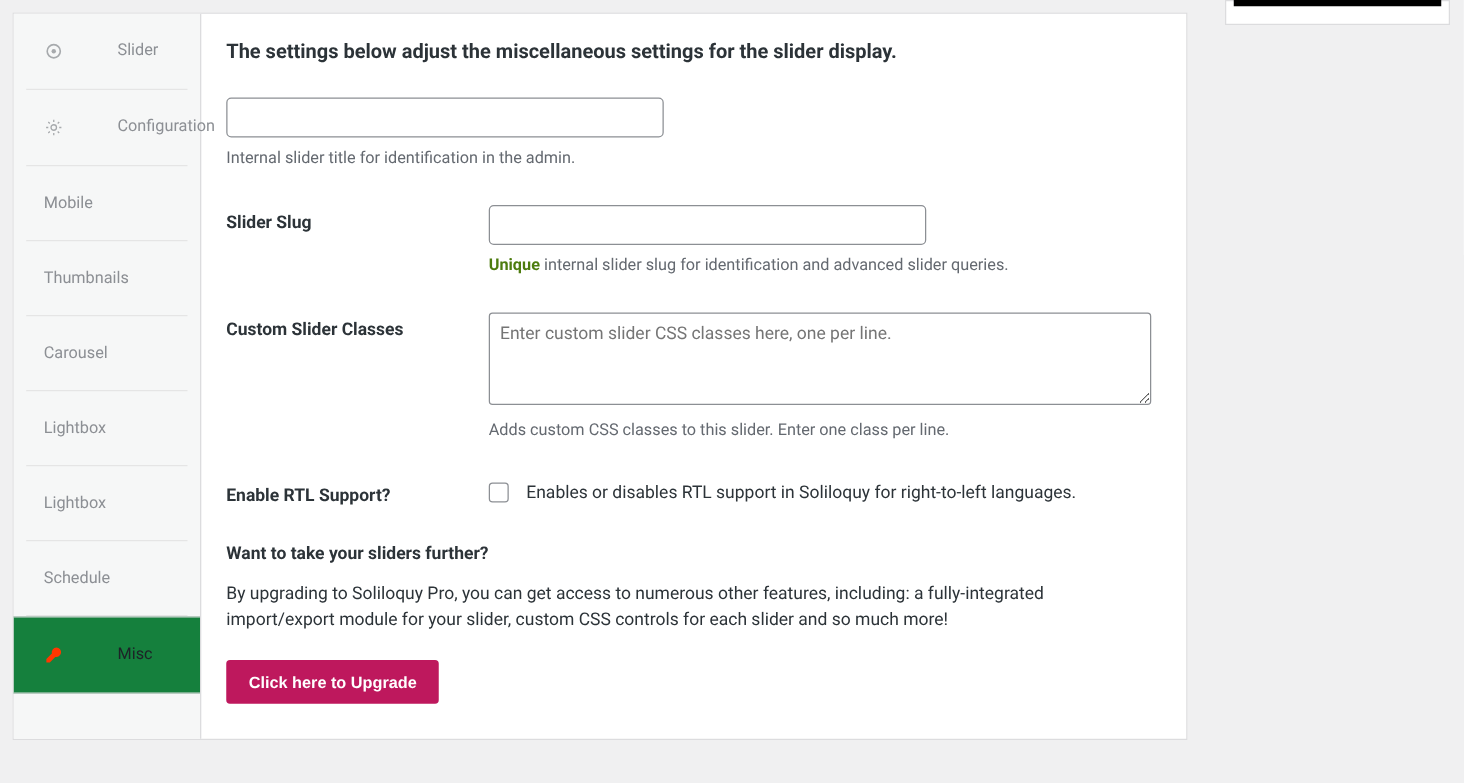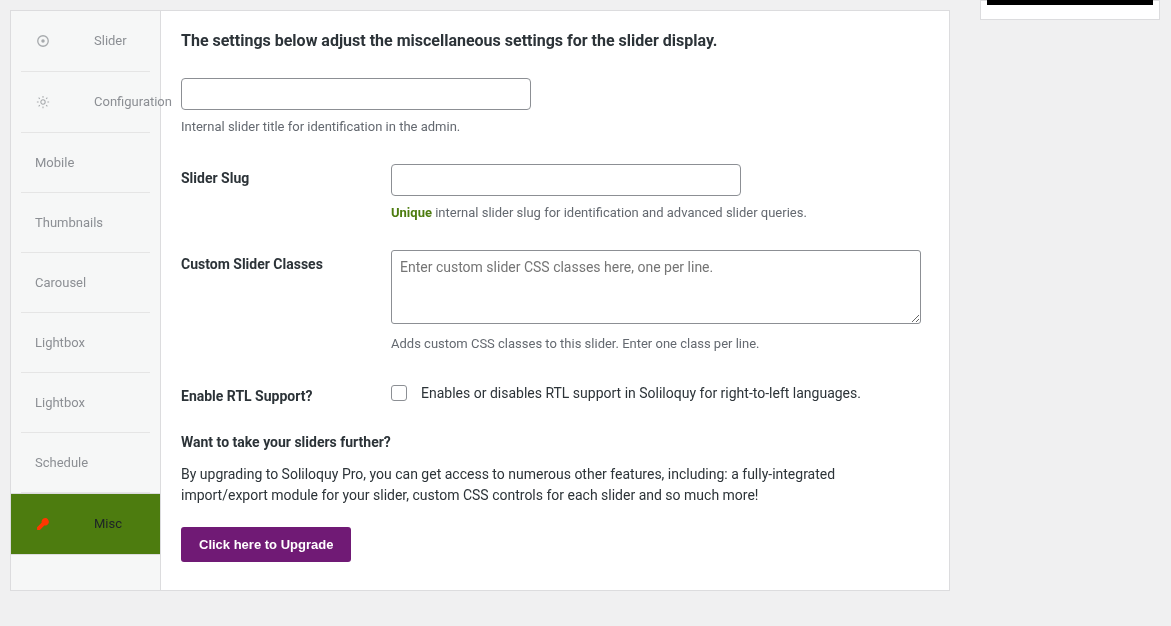--- a/index.html
+++ b/index.html
@@ -27,21 +27,21 @@
       padding: 22px 14px;
       color: #8c8f94;
       font-size: 13px;
       cursor: pointer;
       border-bottom: 1px solid #e5e5e5;
       margin: 0 10px;
       gap: 33px;
     }
     .sidebar-item:last-child { border-bottom: none; }
     .sidebar-item.active {
-      background: #4d7c0f;
+      background: #15803d;
       color: #1d2327;
       margin: 0;
       padding: 22px 24px;
       border-bottom: 1px solid #dcdcde;
       border-top: 1px solid #dcdcde;
       position: relative;
     }
     .sidebar-item.first { border-top: none; }
     .sidebar-icon {
       width: 16px;
@@ -122,21 +122,21 @@
       margin-top: 30px;
       margin-bottom: 14px;
     }
     .upgrade-text {
       font-size: 14px;
       line-height: 1.5;
       margin-bottom: 21px;
     }
     .upgrade-button {
       display: inline-block;
-      background: #701a75;
+      background: #be185d;
       color: #fff;
       font-weight: 700;
       font-size: 13px;
       padding: 10px 18px;
       border-radius: 3px;
       border: none;
       cursor: pointer;
     }
     .right-panel {
       position: absolute;

